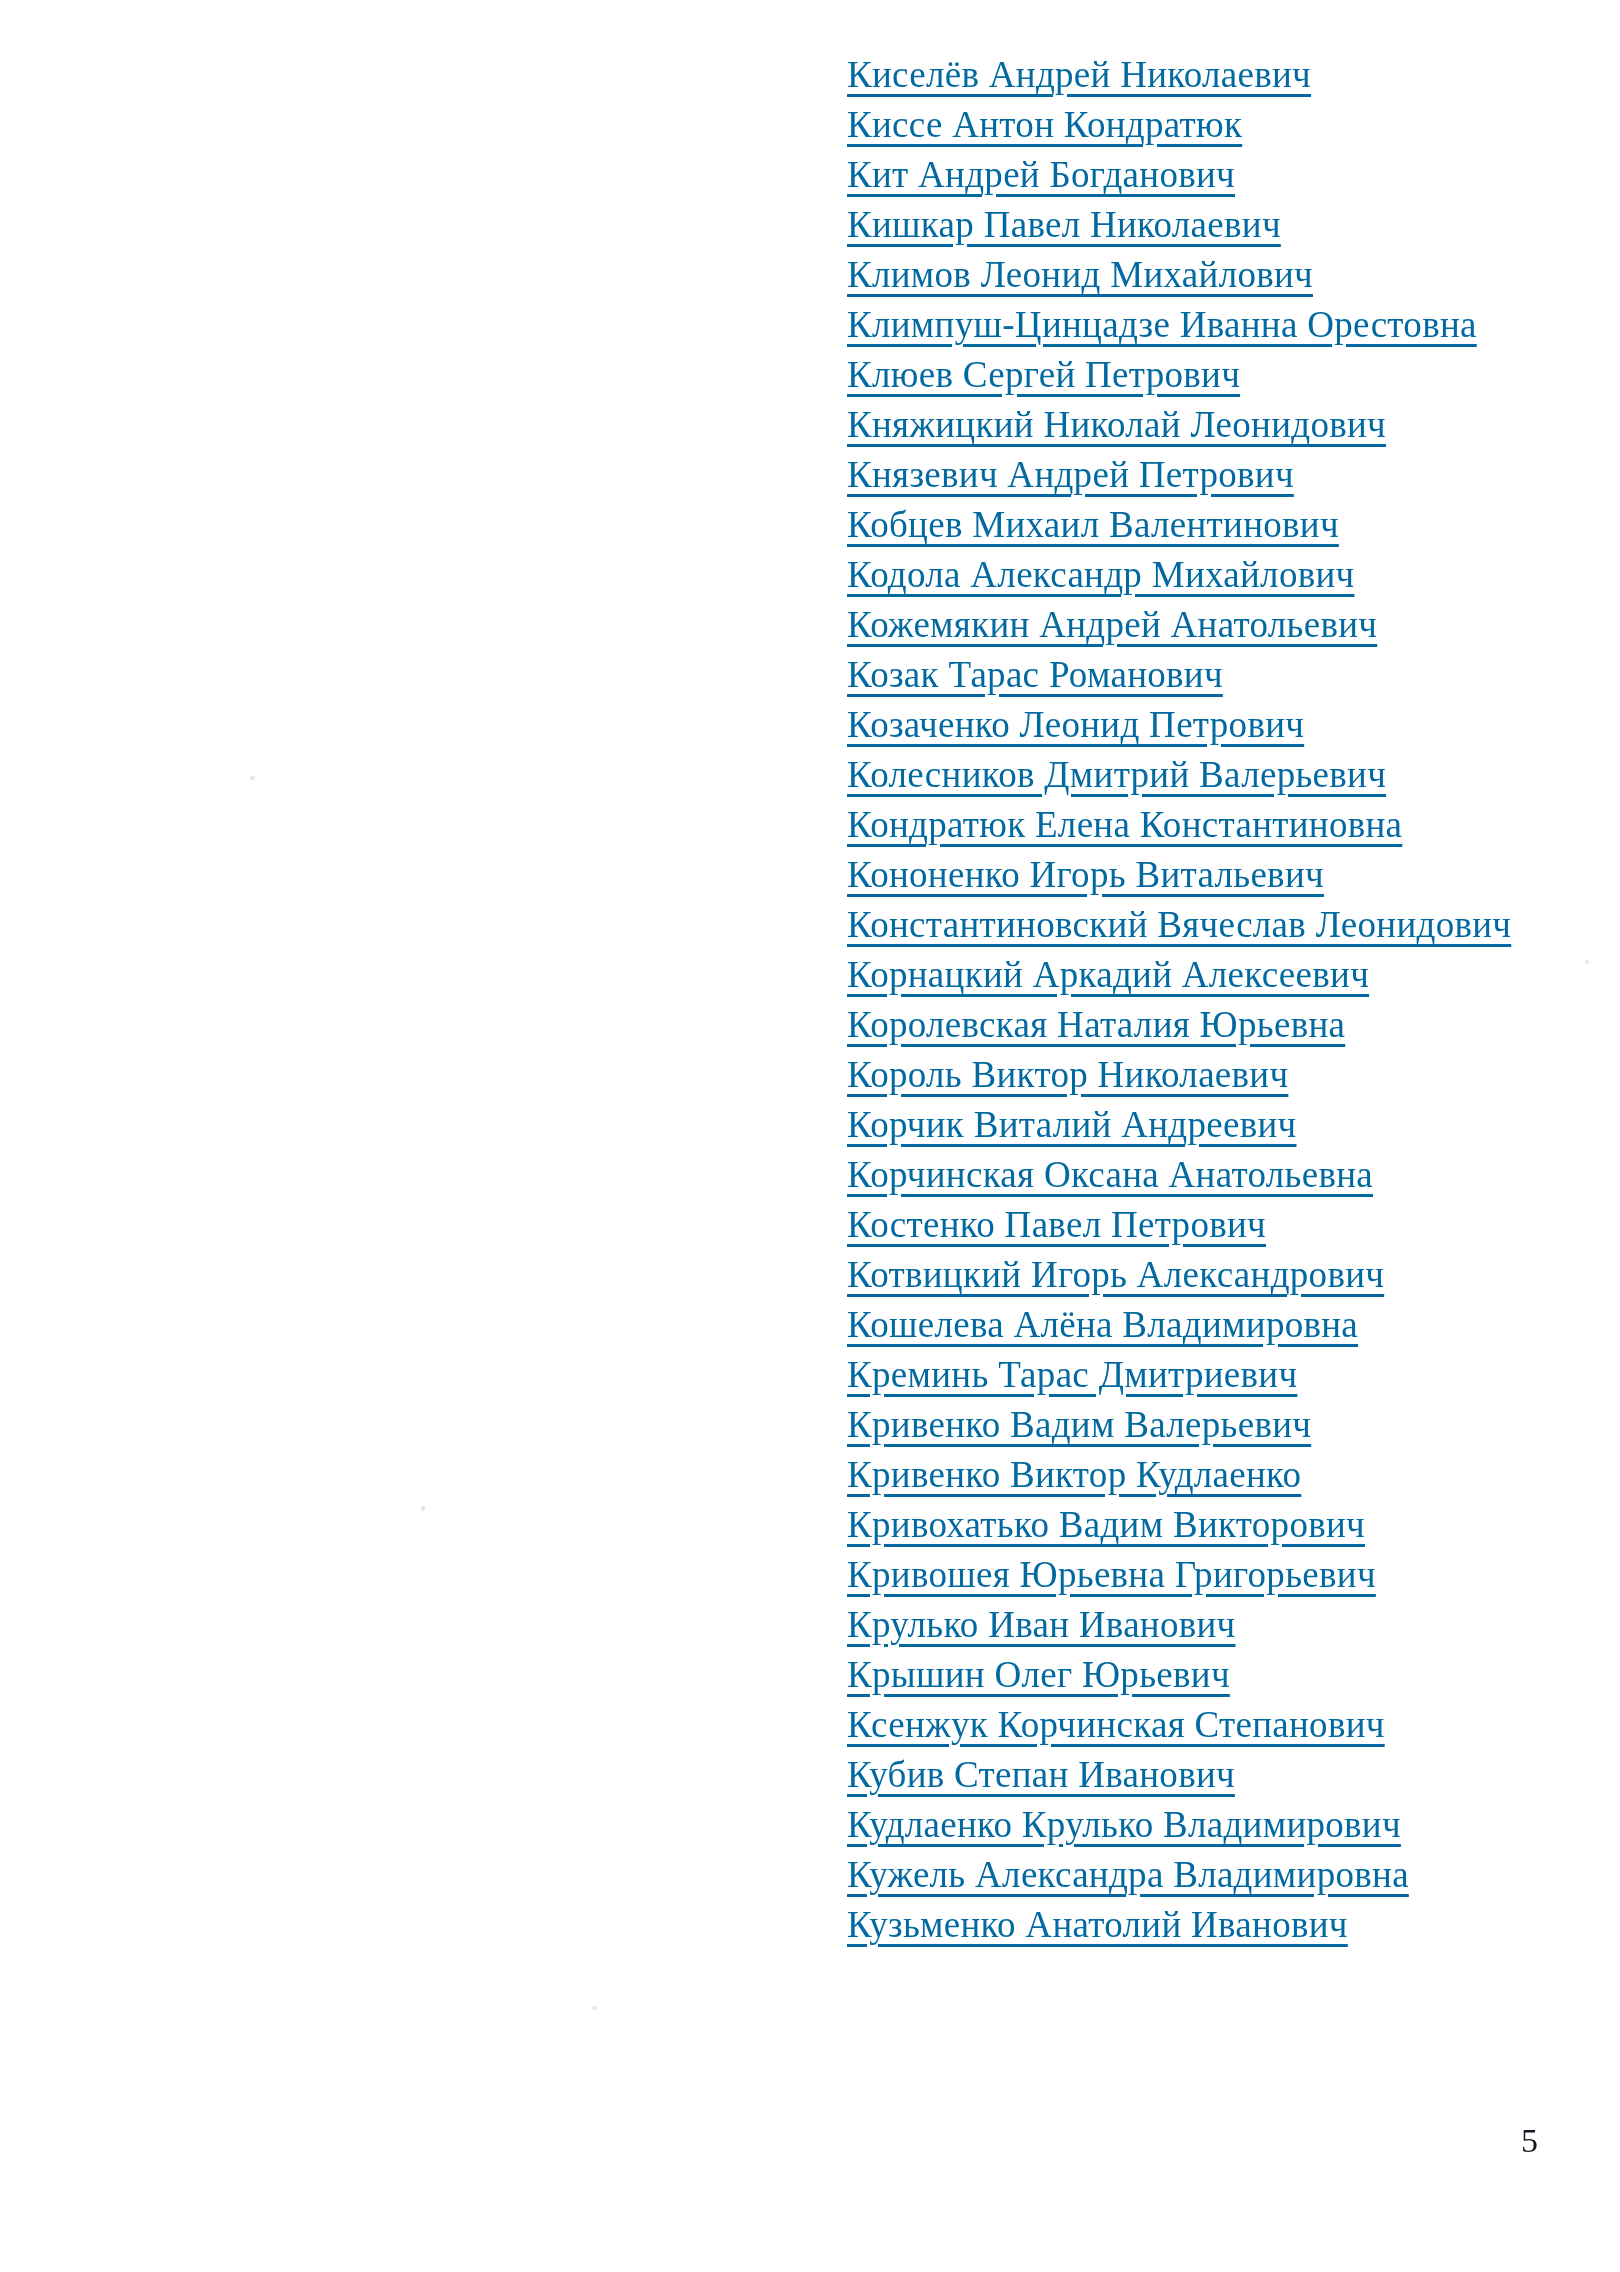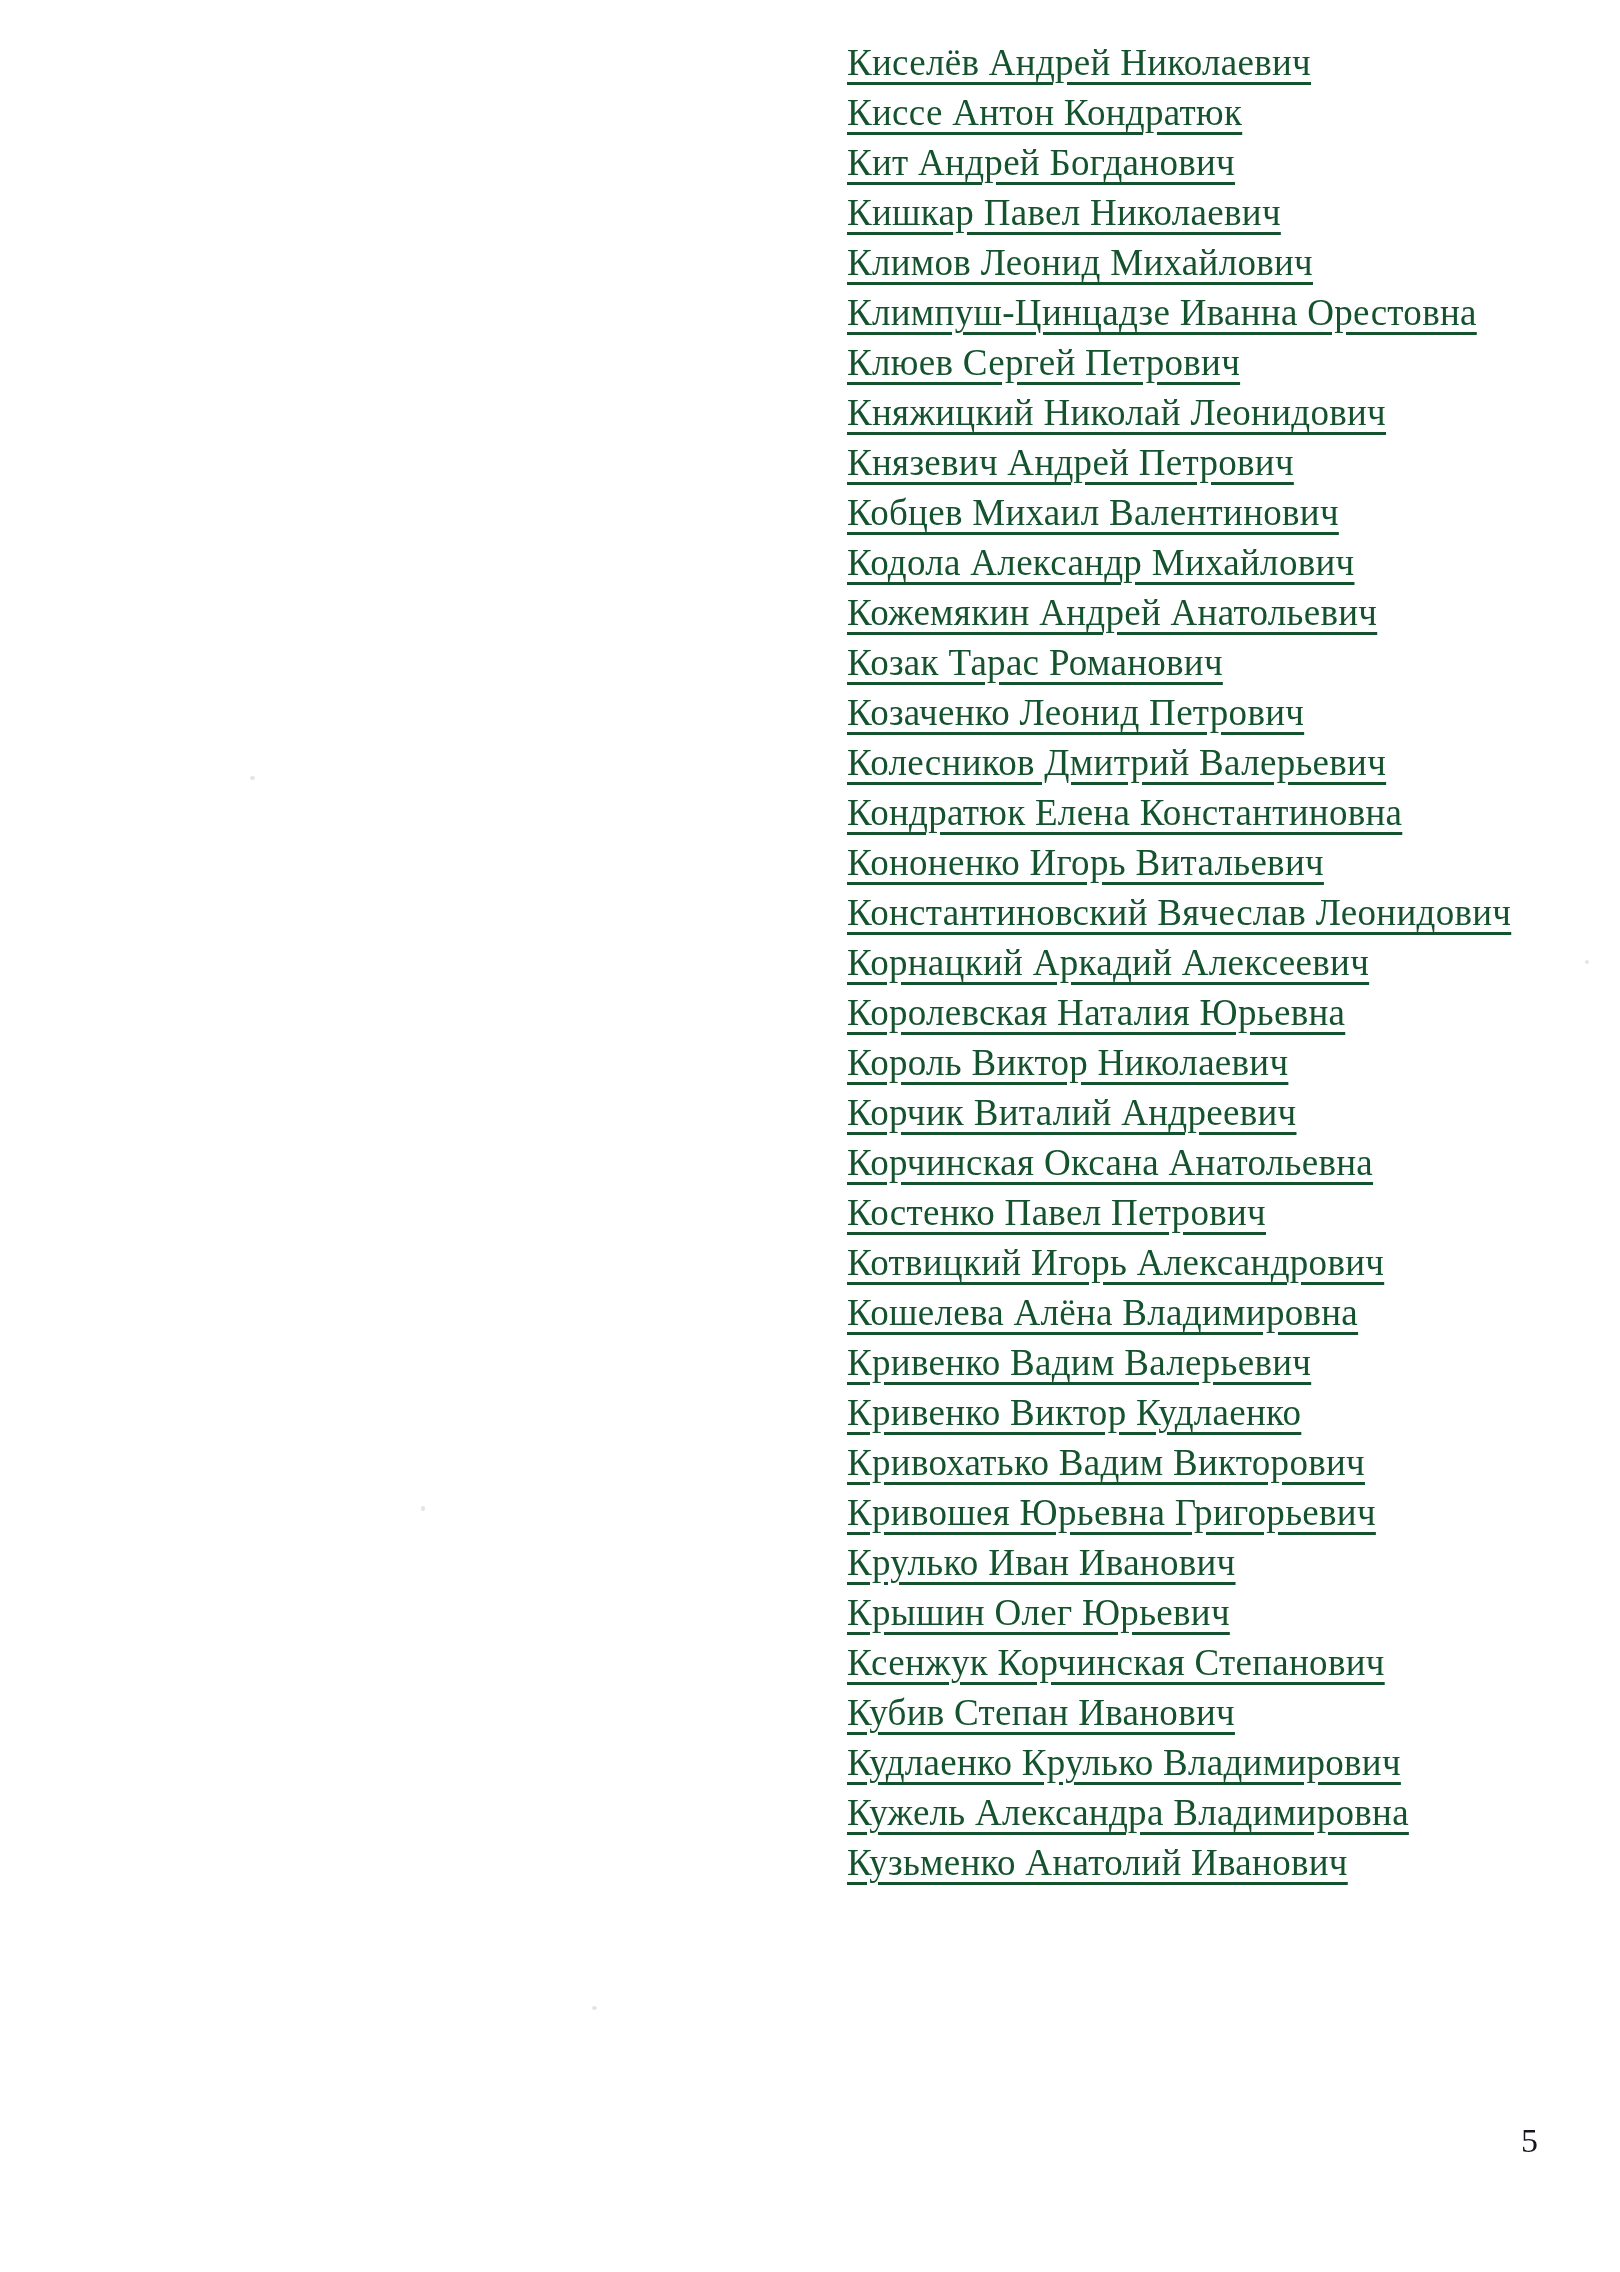--- a/index.html
+++ b/index.html
@@ -11,24 +11,24 @@
     position: relative;
     width: 1620px;
     height: 2273px;
     background: #ffffff;
     font-family: "Liberation Serif", serif;
     overflow: hidden;
   }
   .names-list {
     position: absolute;
     left: 847px;
-    top: 38px;
+    top: 50px;
     font-size: 37px;
     line-height: 50px;
-    color: #14532d;
+    color: #0369a1;
     white-space: nowrap;
   }
   .name-row {
     height: 50px;
   }
   .name-row .name-text {
     text-decoration: underline;
     text-decoration-thickness: 3.3px;
     text-underline-offset: 7.2px;
     letter-spacing: 0.3px;
@@ -78,20 +78,21 @@
       <div class="name-row"><span class="name-text">Кононенко Игорь Витальевич</span></div>
       <div class="name-row"><span class="name-text">Константиновский Вячеслав Леонидович</span></div>
       <div class="name-row"><span class="name-text">Корнацкий Аркадий Алексеевич</span></div>
       <div class="name-row"><span class="name-text">Королевская Наталия Юрьевна</span></div>
       <div class="name-row"><span class="name-text">Король Виктор Николаевич</span></div>
       <div class="name-row"><span class="name-text">Корчик Виталий Андреевич</span></div>
       <div class="name-row"><span class="name-text">Корчинская Оксана Анатольевна</span></div>
       <div class="name-row"><span class="name-text">Костенко Павел Петрович</span></div>
       <div class="name-row"><span class="name-text">Котвицкий Игорь Александрович</span></div>
       <div class="name-row"><span class="name-text">Кошелева Алёна Владимировна</span></div>
+      <div class="name-row"><span class="name-text">Креминь Тарас Дмитриевич</span></div>
       <div class="name-row"><span class="name-text">Кривенко Вадим Валерьевич</span></div>
       <div class="name-row"><span class="name-text">Кривенко Виктор Кудлаенко</span></div>
       <div class="name-row"><span class="name-text">Кривохатько Вадим Викторович</span></div>
       <div class="name-row"><span class="name-text">Кривошея Юрьевна Григорьевич</span></div>
       <div class="name-row"><span class="name-text">Крулько Иван Иванович</span></div>
       <div class="name-row"><span class="name-text">Крышин Олег Юрьевич</span></div>
       <div class="name-row"><span class="name-text">Ксенжук Корчинская Степанович</span></div>
       <div class="name-row"><span class="name-text">Кубив Степан Иванович</span></div>
       <div class="name-row"><span class="name-text">Кудлаенко Крулько Владимирович</span></div>
       <div class="name-row"><span class="name-text">Кужель Александра Владимировна</span></div>

